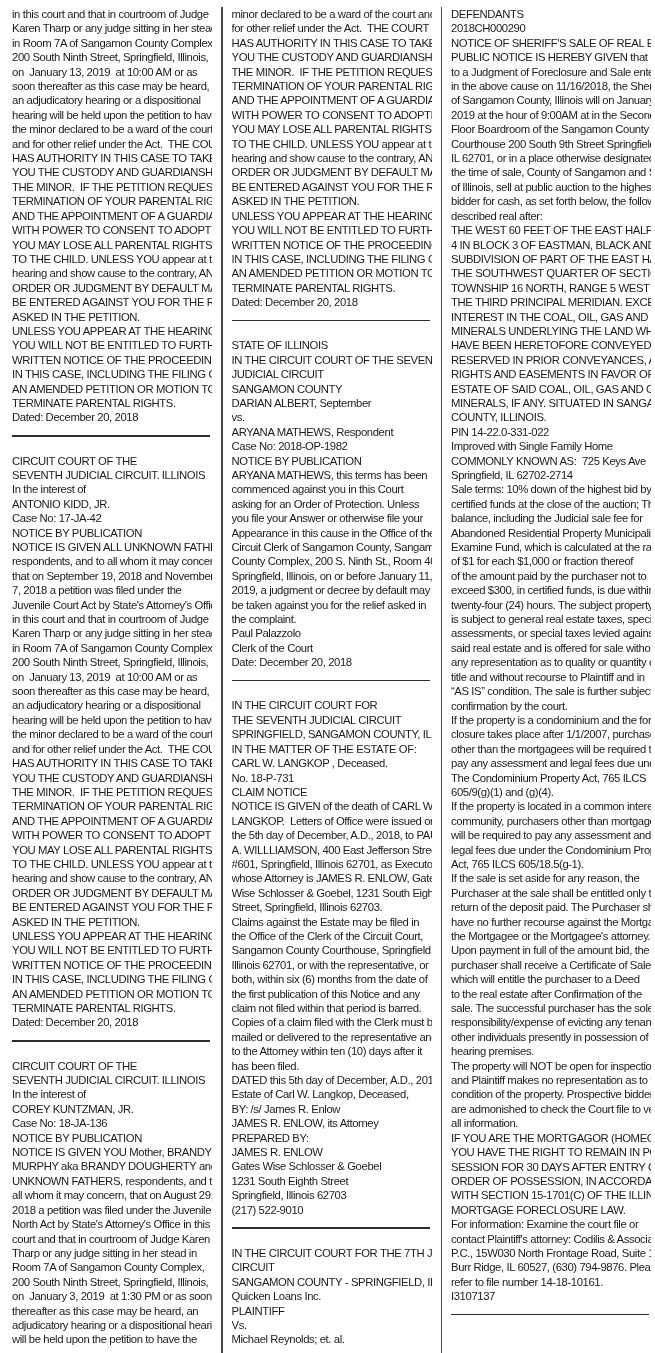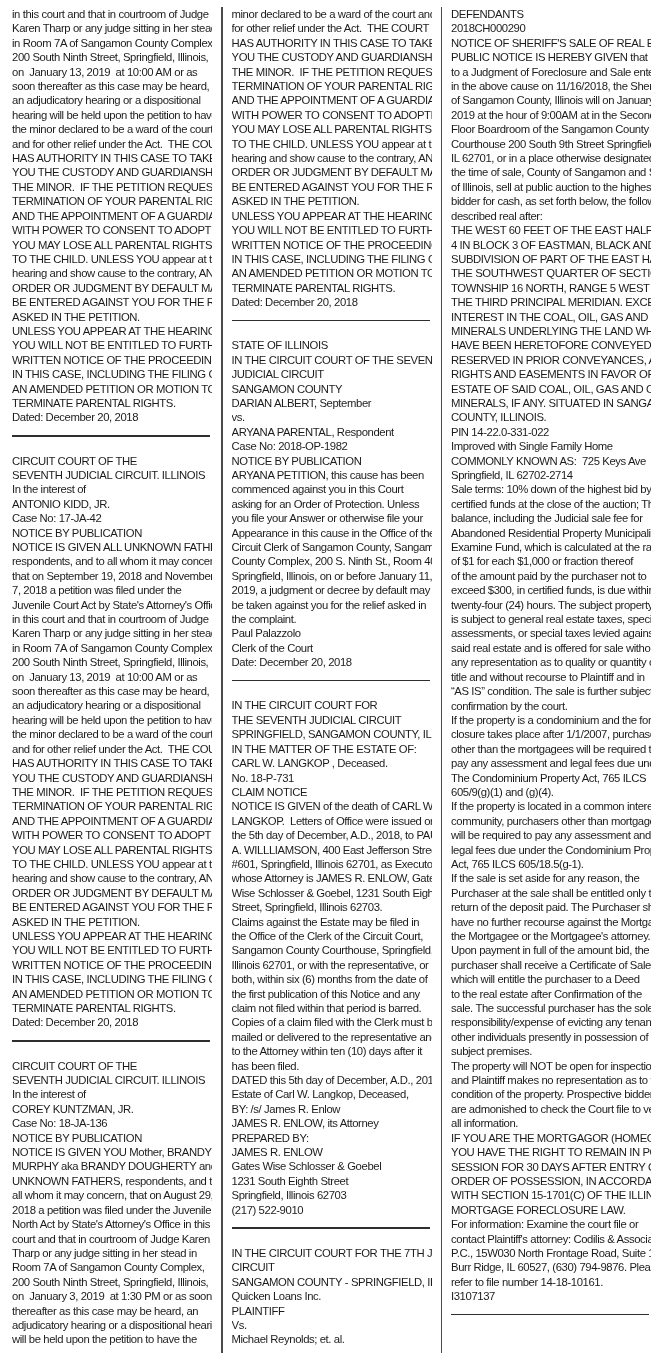--- a/index.html
+++ b/index.html
@@ -158,24 +158,24 @@
         <div class="line">Dated: December 20, 2018</div>
       </div>
       <div class="notice-separator" style="background: rgb(46, 46, 46);"></div>
       <div class="notice">
         <div class="line">STATE OF ILLINOIS</div>
         <div class="line">IN THE CIRCUIT COURT OF THE SEVENTH</div>
         <div class="line">JUDICIAL CIRCUIT</div>
         <div class="line">SANGAMON COUNTY</div>
         <div class="line">DARIAN ALBERT, September</div>
         <div class="line">vs.</div>
-        <div class="line">ARYANA PARENTAL, Respondent</div>
+        <div class="line">ARYANA MATHEWS, Respondent</div>
         <div class="line">Case No: 2018-OP-1982</div>
         <div class="line">NOTICE BY PUBLICATION</div>
-        <div class="line">ARYANA PETITION, this cause has been</div>
+        <div class="line">ARYANA MATHEWS, this terms has been</div>
         <div class="line">commenced against you in this Court</div>
         <div class="line">asking for an Order of Protection. Unless</div>
         <div class="line">you file your Answer or otherwise file your</div>
         <div class="line">Appearance in this cause in the Office of the</div>
         <div class="line">Circuit Clerk of Sangamon County, Sangamon</div>
         <div class="line">County Complex, 200 S. Ninth St., Room 405,</div>
         <div class="line">Springfield, Illinois, on or before January 11,</div>
         <div class="line">2019, a judgment or decree by default may</div>
         <div class="line">be taken against you for the relief asked in</div>
         <div class="line">the complaint.</div>
@@ -301,21 +301,21 @@
         <div class="line">return of the deposit paid. The Purchaser shall</div>
         <div class="line">have no further recourse against the Mortgagor,</div>
         <div class="line">the Mortgagee or the Mortgagee's attorney.</div>
         <div class="line">Upon payment in full of the amount bid, the</div>
         <div class="line">purchaser shall receive a Certificate of Sale,</div>
         <div class="line">which will entitle the purchaser to a Deed</div>
         <div class="line">to the real estate after Confirmation of the</div>
         <div class="line">sale. The successful purchaser has the sole</div>
         <div class="line">responsibility/expense of evicting any tenants or</div>
         <div class="line">other individuals presently in possession of the</div>
-        <div class="line">subject premises.</div>
+        <div class="line">hearing premises.</div>
         <div class="line">The property will NOT be open for inspection</div>
         <div class="line">and Plaintiff makes no representation as to the</div>
         <div class="line">condition of the property. Prospective bidders</div>
         <div class="line">are admonished to check the Court file to verify</div>
         <div class="line">all information.</div>
         <div class="line">IF YOU ARE THE MORTGAGOR (HOMEOWNER),</div>
         <div class="line">YOU HAVE THE RIGHT TO REMAIN IN POS-</div>
         <div class="line">SESSION FOR 30 DAYS AFTER ENTRY OF AN</div>
         <div class="line">ORDER OF POSSESSION, IN ACCORDANCE</div>
         <div class="line">WITH SECTION 15-1701(C) OF THE ILLINOIS</div>

